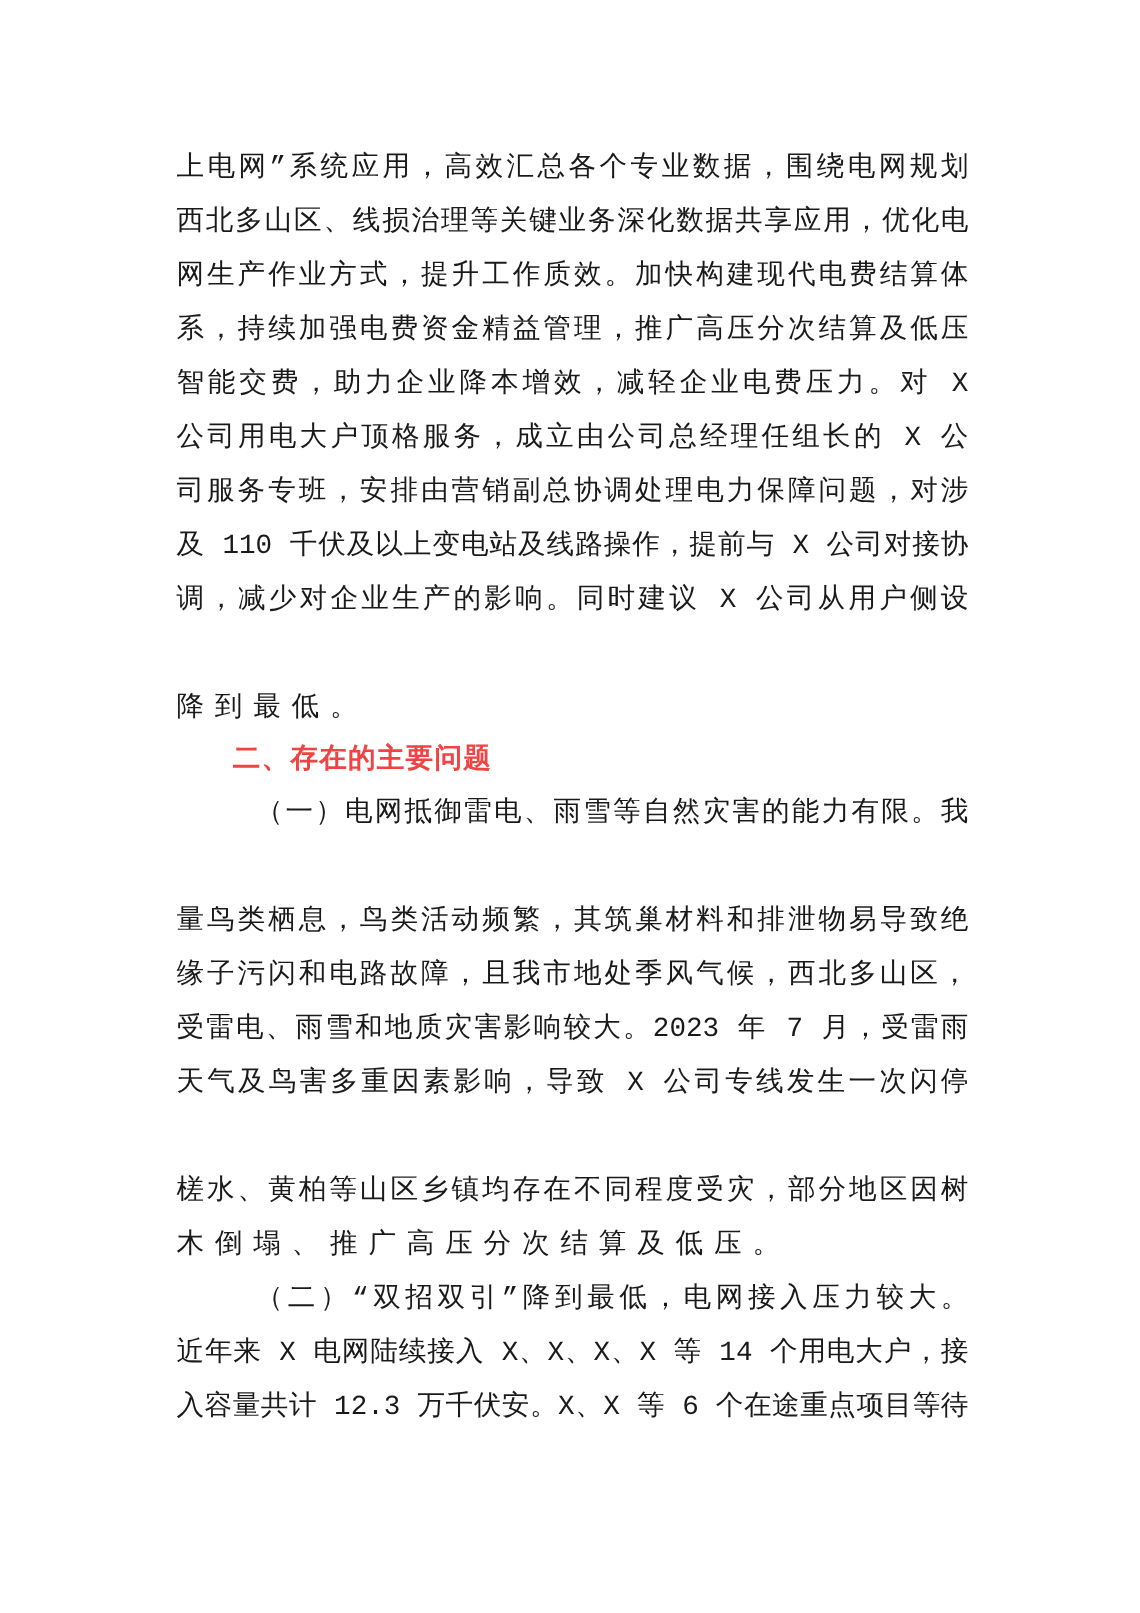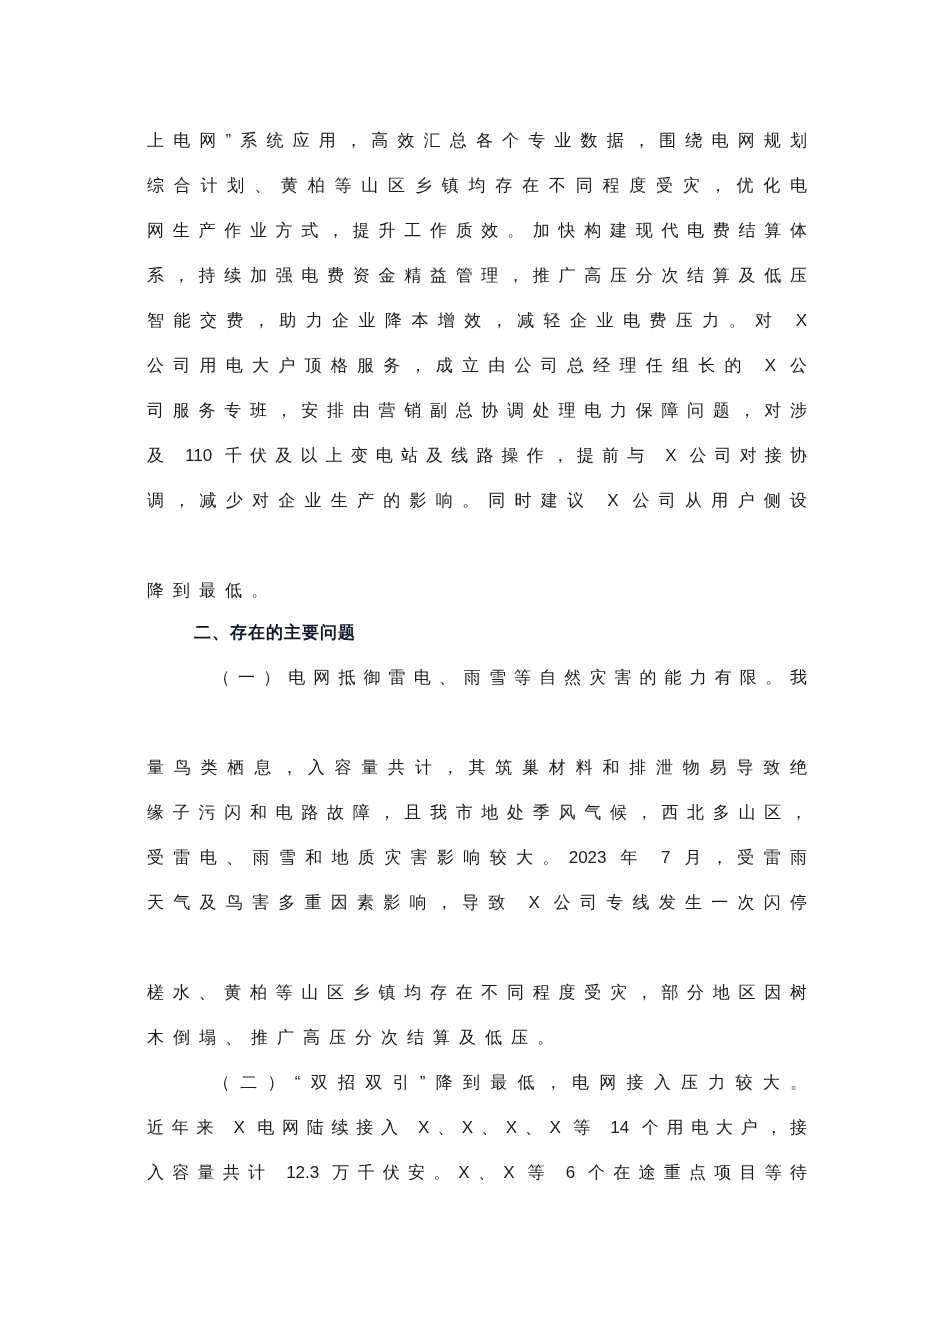--- a/index.html
+++ b/index.html
@@ -20,69 +20,69 @@
       width: 950px;
       height: 1344px;
       background: #ffffff;
     }
     .line {
       position: absolute;
       left: 147px;
       width: 660px;
       height: 45px;
       line-height: 45px;
-      font-family: Liberation Sans, sans-serif;
-      font-size: 17px;
+      font-family: Liberation Mono, monospace;
+      font-size: 23px;
       color: #1a1a1a;
       white-space: nowrap;
       text-align: justify;
       text-align-last: justify;
     }
     .line.last {
       text-align-last: left;
       letter-spacing: 9px;
     }
     .line.indent {
       left: 147px;
       padding-left: 66px;
       width: 594px;
     }
     .heading {
       position: absolute;
       left: 194px;
       height: 45px;
       line-height: 45px;
       font-family: "DejaVu Sans", "Liberation Sans", sans-serif;
-      font-size: 17px;
+      font-size: 23px;
       font-weight: bold;
-      color: #0f172a;
+      color: #ef4444;
       white-space: nowrap;
       letter-spacing: 1px;
     }
   </style>
 </head>
 <body>
 
 <div class="page">
 
   <div class="line" style="top:118px">上电网”系统应用，高效汇总各个专业数据，围绕电网规划</div>
-  <div class="line" style="top:163px">综合计划、黄柏等山区乡镇均存在不同程度受灾，优化电</div>
+  <div class="line" style="top:163px">西北多山区、线损治理等关键业务深化数据共享应用，优化电</div>
   <div class="line" style="top:208px">网生产作业方式，提升工作质效。加快构建现代电费结算体</div>
   <div class="line" style="top:253px">系，持续加强电费资金精益管理，推广高压分次结算及低压</div>
   <div class="line" style="top:298px">智能交费，助力企业降本增效，减轻企业电费压力。对 X</div>
   <div class="line" style="top:343px">公司用电大户顶格服务，成立由公司总经理任组长的 X 公</div>
   <div class="line" style="top:388px">司服务专班，安排由营销副总协调处理电力保障问题，对涉</div>
   <div class="line" style="top:433px">及 110 千伏及以上变电站及线路操作，提前与 X 公司对接协</div>
   <div class="line" style="top:478px">调，减少对企业生产的影响。同时建议 X 公司从用户侧设</div>
   <div class="line last" style="top:568px">降到最低。</div>
 
   <div class="heading" style="top:610px">二、存在的主要问题</div>
 
   <div class="line indent" style="top:655px">（一）电网抵御雷电、雨雪等自然灾害的能力有限。我</div>
-  <div class="line" style="top:745px">量鸟类栖息，入容量共计，其筑巢材料和排泄物易导致绝</div>
+  <div class="line" style="top:745px">量鸟类栖息，鸟类活动频繁，其筑巢材料和排泄物易导致绝</div>
   <div class="line" style="top:790px">缘子污闪和电路故障，且我市地处季风气候，西北多山区，</div>
   <div class="line" style="top:835px">受雷电、雨雪和地质灾害影响较大。2023 年 7 月，受雷雨</div>
   <div class="line" style="top:880px">天气及鸟害多重因素影响，导致 X 公司专线发生一次闪停</div>
   <div class="line" style="top:970px">槎水、黄柏等山区乡镇均存在不同程度受灾，部分地区因树</div>
   <div class="line last" style="top:1015px">木倒塌、推广高压分次结算及低压。</div>
 
   <div class="line indent" style="top:1060px">（二）“双招双引”降到最低，电网接入压力较大。</div>
   <div class="line" style="top:1105px">近年来 X 电网陆续接入 X、X、X、X 等 14 个用电大户，接</div>
   <div class="line" style="top:1150px">入容量共计 12.3 万千伏安。X、X 等 6 个在途重点项目等待</div>
 

